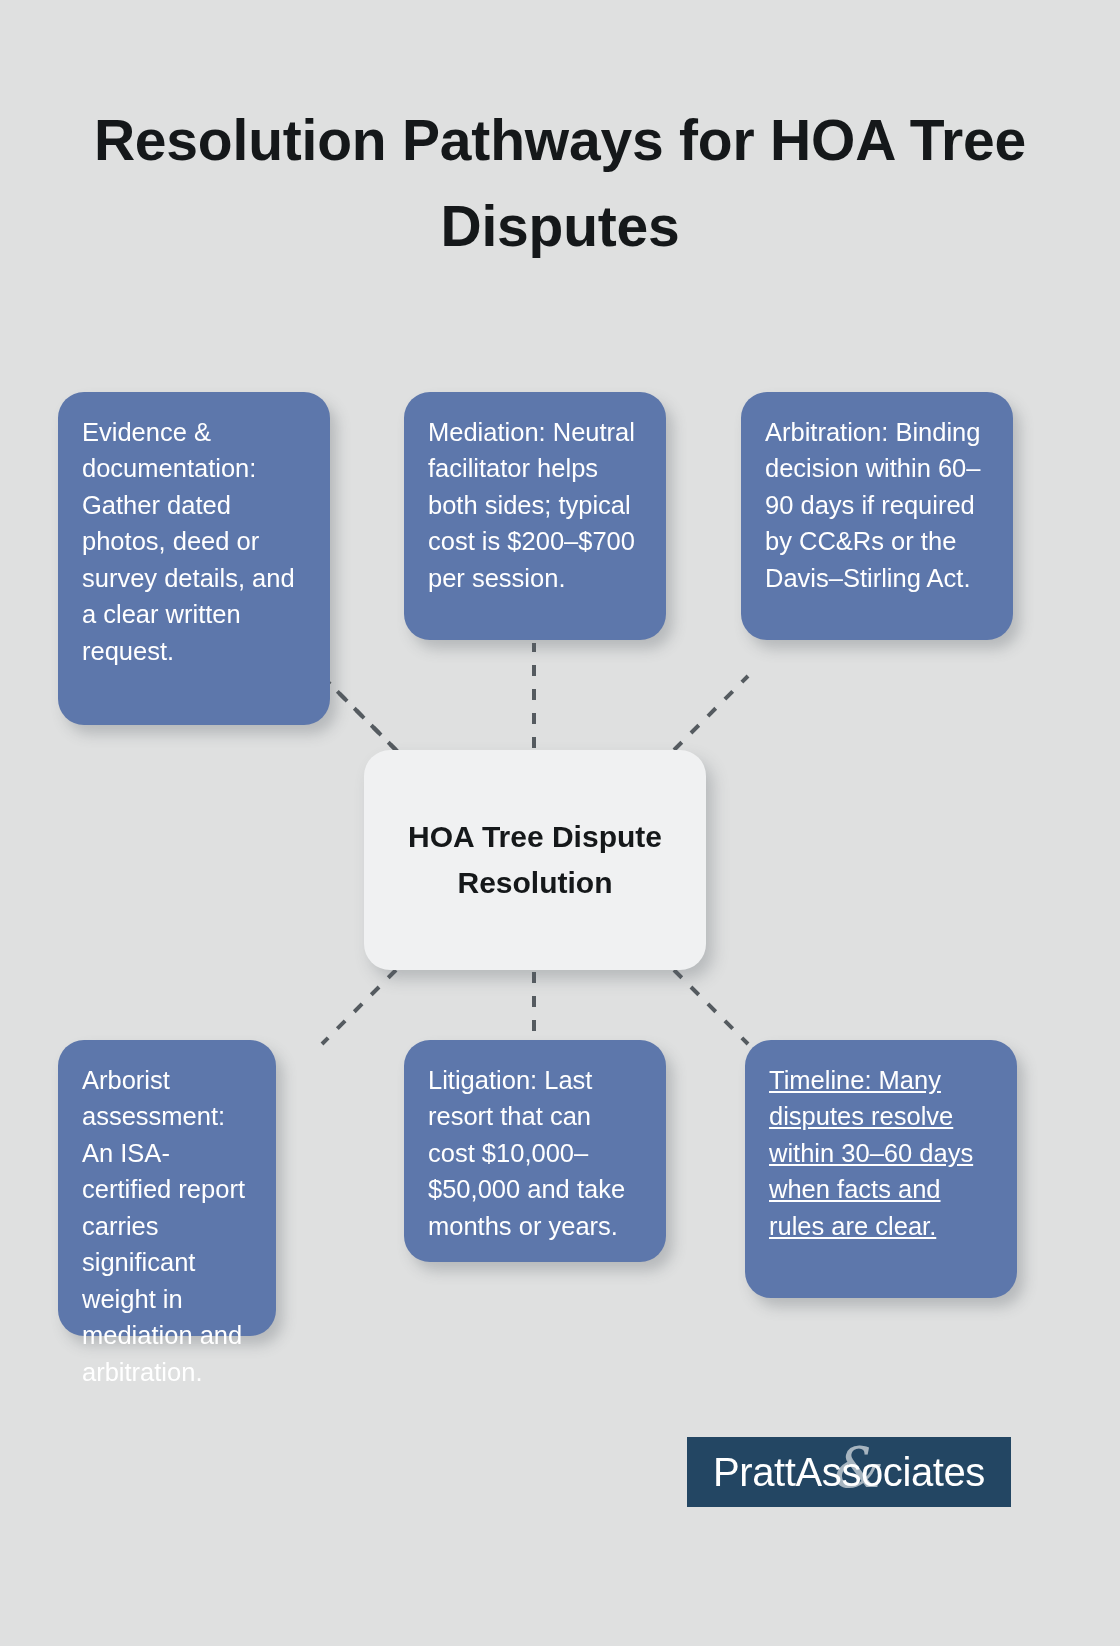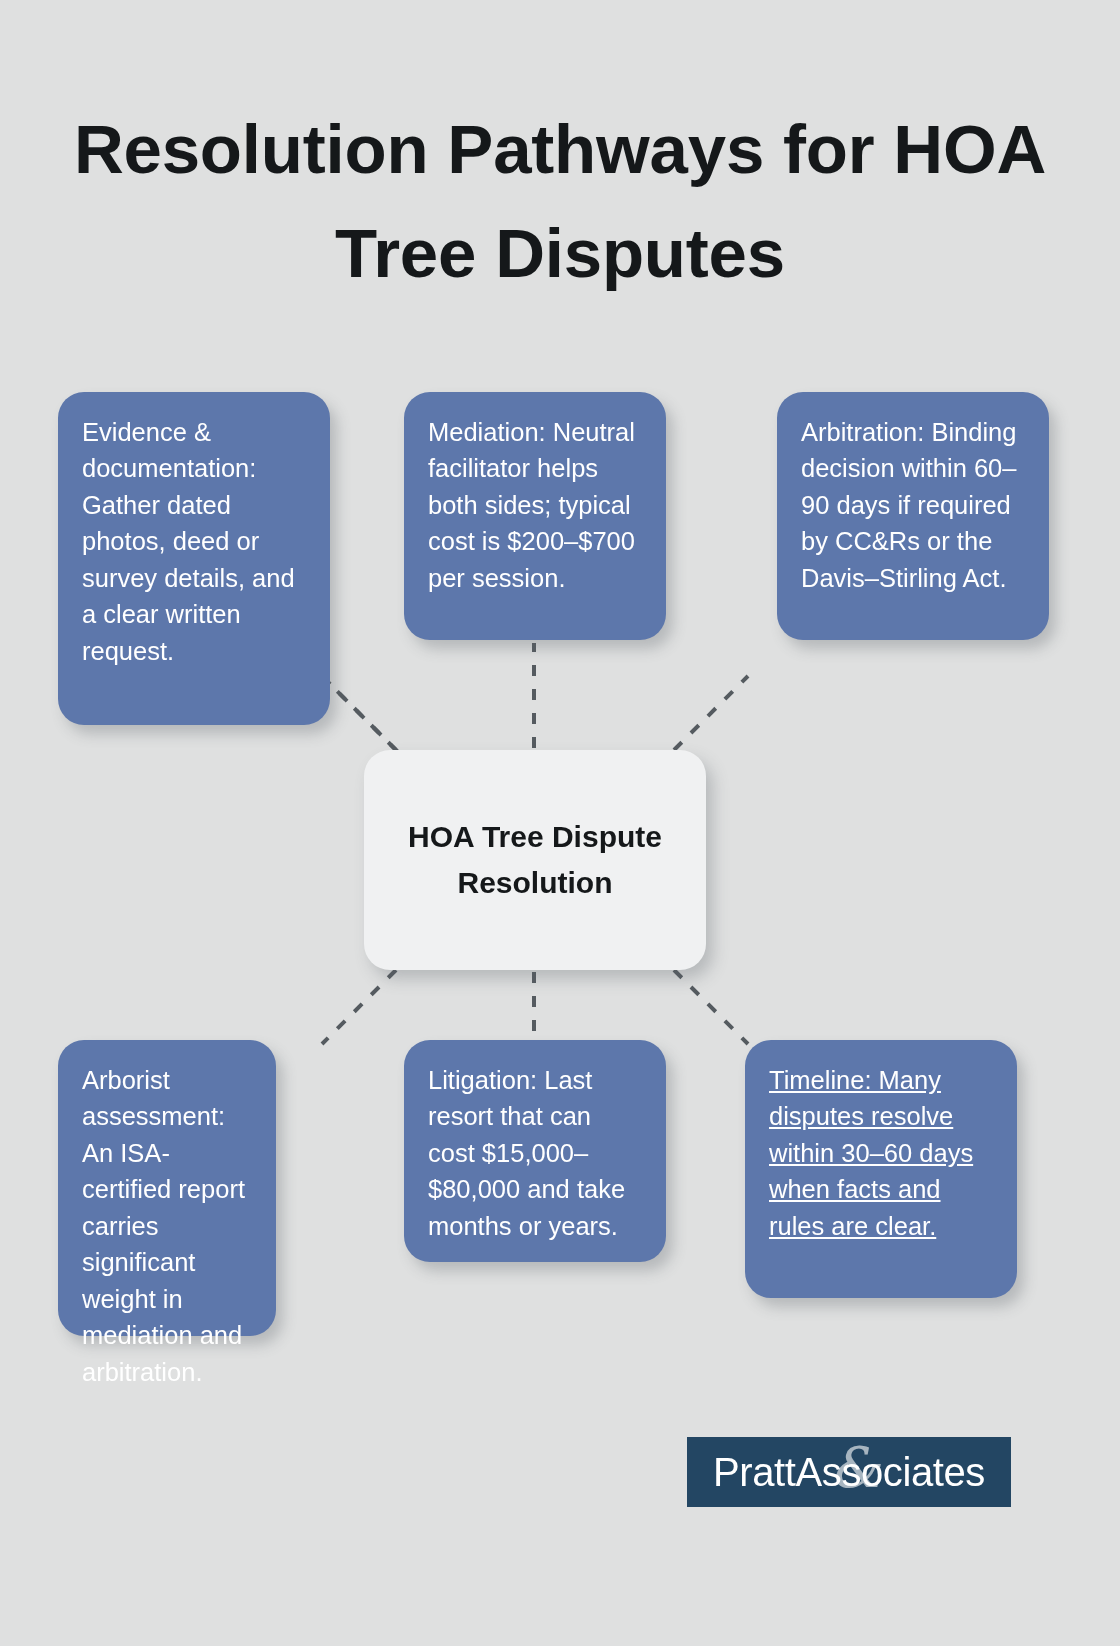--- a/index.html
+++ b/index.html
@@ -20,21 +20,21 @@
     inset: 0;
   }
 
   
   .title {
     position: absolute;
     left: 70px;
     top: 98px;
     width: 980px;
     text-align: center;
-    font-size: 69px;
+    font-size: 57px;
     line-height: 1.50;
     font-weight: bold;
     color: #15181a;
     letter-spacing: -0.2px;
   }
 
   
   .connectors {
     position: absolute;
     left: 0;
@@ -70,21 +70,21 @@
     display: flex;
     align-items: center;
     justify-content: center;
     padding: 16px 26px;
     box-shadow: 7px 9px 16px rgba(90, 96, 104, 0.30);
   }
 
   
   #node-evidence    { left: 58px;  top: 392px;  width: 272px; height: 333px; }
   #node-mediation   { left: 404px; top: 392px;  width: 262px; height: 248px; }
-  #node-arbitration { left: 777px; top: 392px;  width: 272px; height: 248px; }
+  #node-arbitration { left: 741px; top: 392px;  width: 272px; height: 248px; }
 
   #node-center      { left: 364px; top: 750px;  width: 342px; height: 220px; }
 
   #node-arborist    { left: 58px;  top: 1040px; width: 218px; height: 296px; }
   #node-litigation  { left: 404px; top: 1040px; width: 262px; height: 222px; }
   #node-timeline    { left: 745px; top: 1040px; width: 272px; height: 258px; text-decoration: underline; }
 
   
   .logo-box {
     position: absolute;
@@ -147,21 +147,21 @@
   <div class="node" id="node-evidence">Evidence &amp; documentation: Gather dated photos, deed or survey details, and a clear written request.</div>
 
   <div class="node" id="node-mediation">Mediation: Neutral facilitator helps both sides; typical cost is $200–$700 per session.</div>
 
   <div class="node" id="node-arbitration">Arbitration: Binding decision within 60–90 days if required by CC&amp;Rs or the Davis–Stirling Act.</div>
 
   <div class="node-center" id="node-center">HOA Tree Dispute Resolution</div>
 
   <div class="node" id="node-arborist">Arborist assessment: An ISA-certified report carries significant weight in mediation and arbitration.</div>
 
-  <div class="node" id="node-litigation">Litigation: Last resort that can cost $15,000–$80,000 and take months or years.</div>
+  <div class="node" id="node-litigation">Litigation: Last resort that can cost $10,000–$50,000 and take months or years.</div>
 
   <div class="node" id="node-timeline">Timeline: Many disputes resolve within 30–60 days when facts and rules are clear.</div>
 
   <div class="logo-box">
     <span class="logo-wrap"><span>Pratt</span><span>Associates</span><span class="logo-amp">&amp;</span></span>
   </div>
 
 </div>
 
 </body></html>

